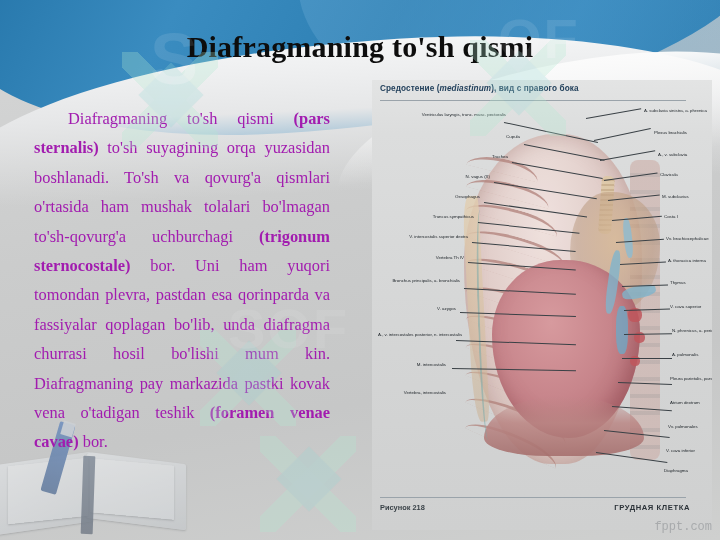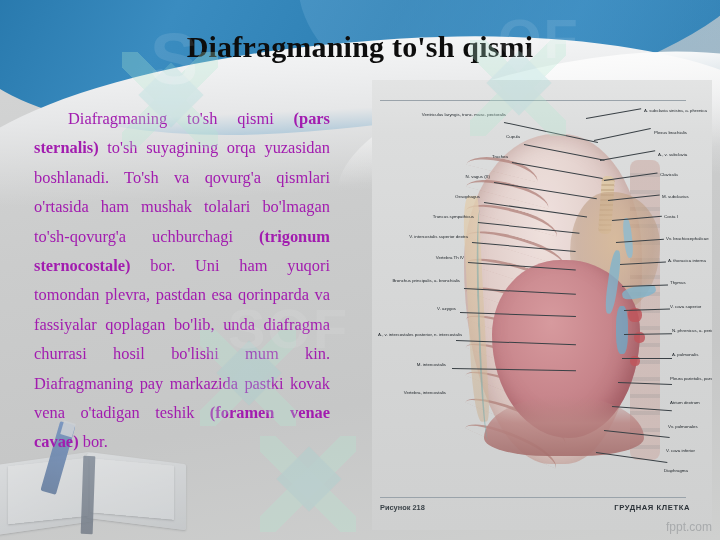--- a/index.html
+++ b/index.html
@@ -283,21 +283,21 @@
   .wm-text {
     position: absolute;
     font-family: "Liberation Sans", sans-serif;
     font-weight: bold;
     color: rgba(255,255,255,.35);
     letter-spacing: 2px;
   }
   .fppt {
     position: absolute;
     right: 8px; bottom: 6px;
-    font-family: Liberation Sans, sans-serif;
+    font-family: Liberation Mono, monospace;
     font-size: 12px;
     color: rgba(120,125,128,.45);
     z-index: 9;
   }
 </style>
 </head>
 <body>
 
 <div class="slide">
 
@@ -321,20 +321,21 @@
   </div>
 
   <div class="slide-title">Diafragmaning to'sh qismi</div>
 
   <div class="body-text">
     <span>Diafragmaning to'sh qismi </span><b>(pars sternalis)</b><span> to'sh suyagining orqa yuzasidan boshlanadi. To'sh va qovurg'a qismlari o'rtasida ham mushak tolalari bo'lmagan to'sh-qovurg'a uchburchagi </span><b>(trigonum sternocostale)</b><span> bor. Uni ham yuqori tomondan plevra, pastdan esa qorinparda va fassiyalar qoplagan bo'lib, unda diafragma churrasi hosil bo'lishi mum kin. Diafragmaning pay markazida pastki kovak vena o'tadigan teshik </span><b>(foramen venae cavae)</b><span> bor.</span>
   </div>
 
   <div class="figure">
 
+    <div class="fig-caption"><span>Средостение (</span><i>mediastinum</i><span>), вид с правого бока</span></div>
     <div class="fig-rule-top"></div>
 
     <div class="anat">
       <div class="thorax-outline"></div>
       <div class="spine"></div>
       <div class="ribs">
         <div class="rib" style="top:6px;   transform: rotate(14deg) scaleX(.62);"></div>
         <div class="rib" style="top:28px;  transform: rotate(15deg) scaleX(.72);"></div>
         <div class="rib" style="top:52px;  transform: rotate(16deg) scaleX(.80);"></div>
         <div class="rib" style="top:78px;  transform: rotate(17deg) scaleX(.87);"></div>

